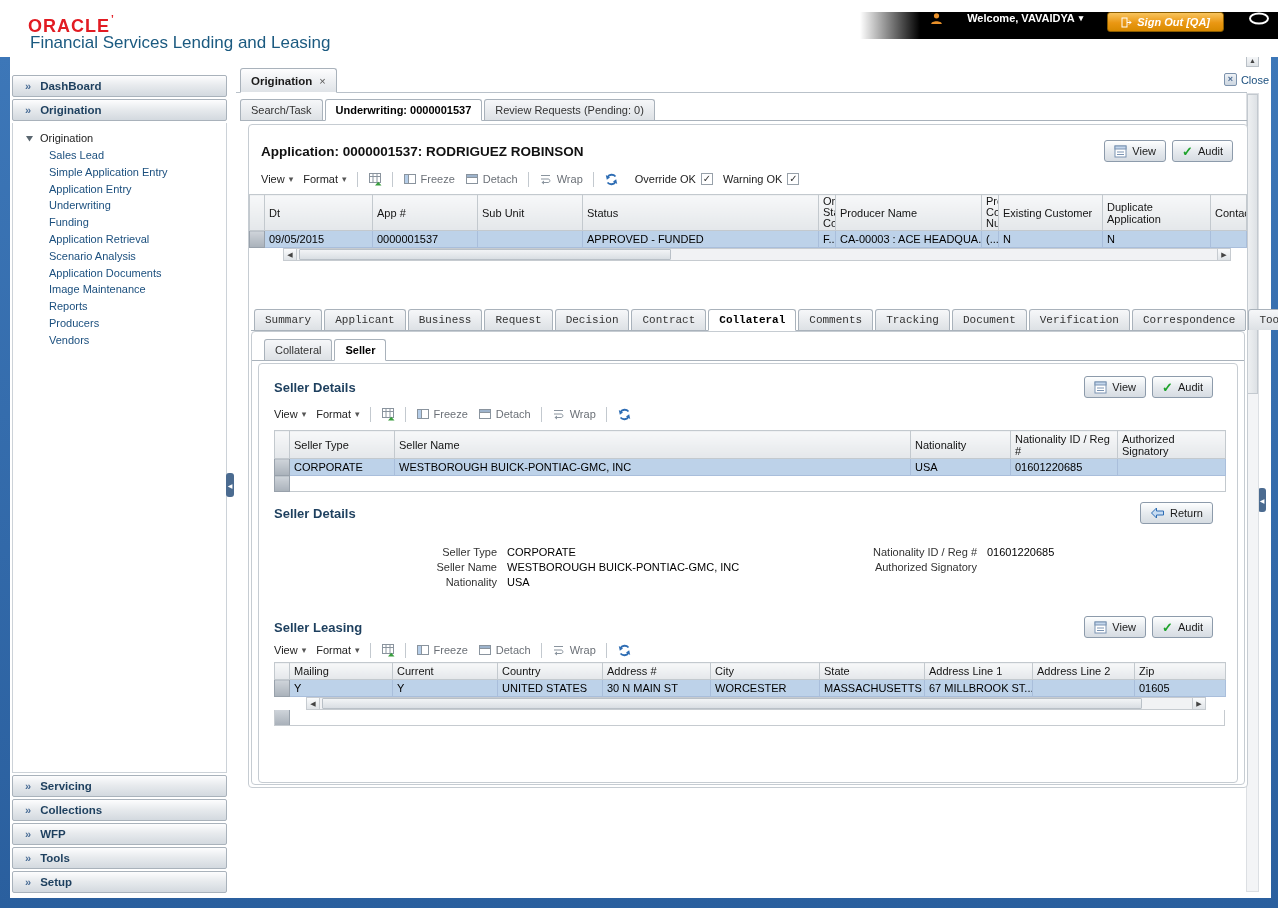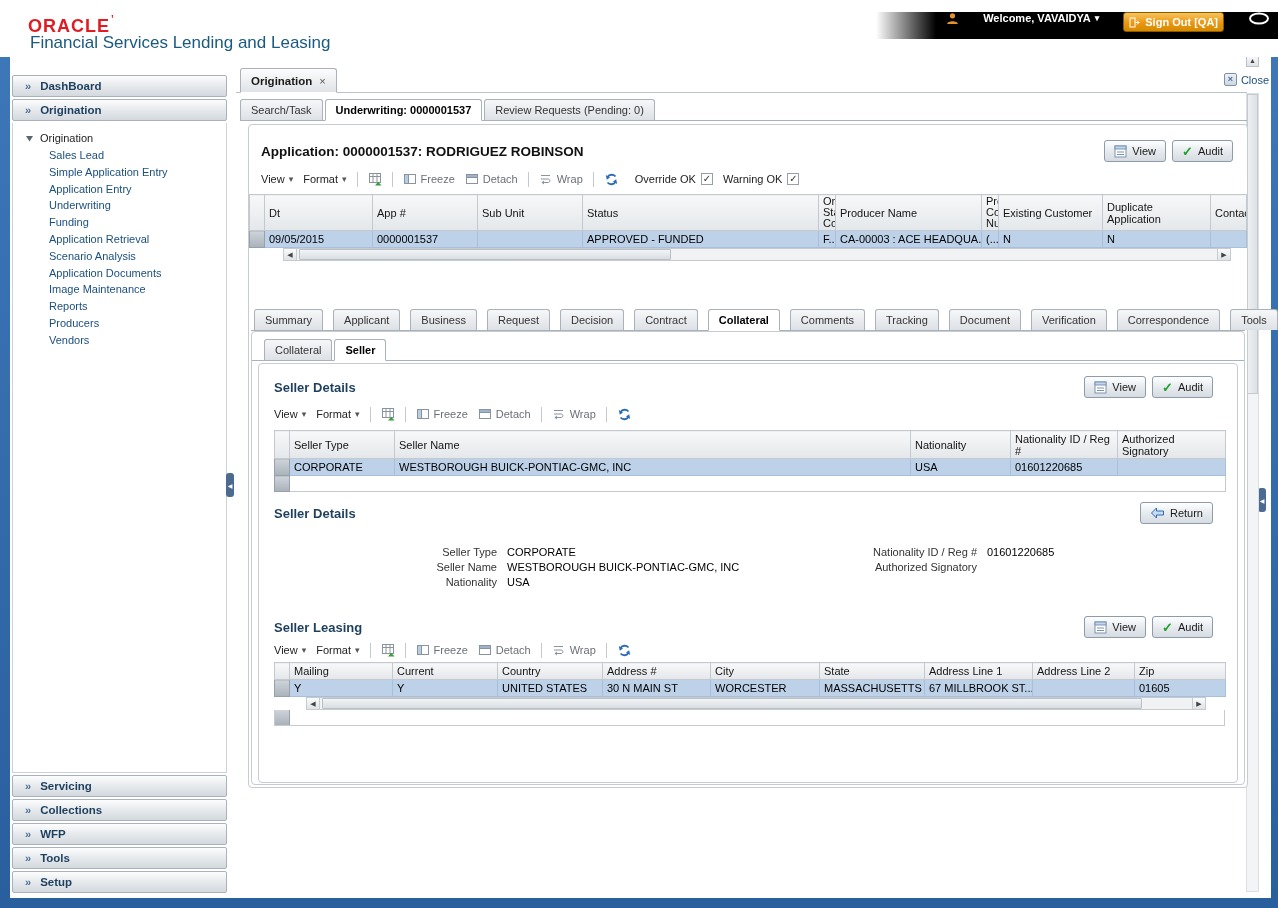--- a/index.html
+++ b/index.html
@@ -9,21 +9,21 @@
   
   .topbar { position:absolute; left:0; top:12px; width:100%; height:45px; background:#fff; z-index:5; }
   .oracle-logo { position:absolute; left:28px; top:2px; font-size:18px; font-weight:bold; color:#e21b22; letter-spacing:1px; }
   .logo-mark { font-size:10px; vertical-align:9px; margin-left:1px; }
   .brand-sub { position:absolute; left:30px; top:21px; font-size:17px; color:#1b5a80; }
   .topbar-right { position:absolute; right:0; top:0; height:27px; display:flex; align-items:flex-start; gap:24px; padding:0 8px 0 70px;
     background:linear-gradient(to right, rgba(0,0,0,0), #000 60px); color:#fff; }
   .welcome { font-weight:bold; cursor:pointer; display:flex; gap:4px; align-items:center; white-space:nowrap; }
   .caret { font-size:9px; color:inherit; }
   .signout { display:inline-flex; align-items:center; gap:5px; background:linear-gradient(#f8c45e,#ea9712 55%,#d88a00);
-    border:1px solid #8a5c00; border-radius:3px; color:#fff; font-weight:bold; font-size:11px; padding:3px 5px; font-family:inherit; cursor:pointer; }
+    border:1px solid #8a5c00; border-radius:3px; color:#fff; font-weight:bold; font-size:11px; padding:3px 13px; font-family:inherit; cursor:pointer;font-style:italic; }
   .topstrip { position:absolute; top:45px; left:0; width:100%; height:8px; background:linear-gradient(#6d6d6d,#1c1c1c); }
 
   
   .frame { position:absolute; top:53px; left:0; width:100%; height:855px; background:linear-gradient(180deg,#3d77b8,#2a5f9e); }
   .inner { position:absolute; left:10px; top:0; right:7px; bottom:10px; background:#fff; }
 
   
   .sidebar { position:absolute; left:2px; top:22px; width:215px; bottom:3px; display:flex; flex-direction:column; }
   .sb-panel { height:22px; margin-bottom:2px; flex:none; display:flex; align-items:center; gap:9px; padding-left:12px;
     background:linear-gradient(#fdfdfe,#e8ebee 45%,#d3d9df); border:1px solid #a9b2bb; border-radius:2px;
@@ -80,21 +80,21 @@
   .app-grid thead th { height:36px; }
 
   .hscroll { height:13px; background:#f1f2f4; border:1px solid #c6cbd0; display:flex; align-items:stretch; }
   .sb-btn { width:13px; flex:none; background:linear-gradient(#fafbfc,#dfe3e7); border-right:1px solid #c6cbd0;
     font-size:7px; line-height:11px; text-align:center; color:#444; cursor:pointer; }
   .sb-btn.right { border-right:none; border-left:1px solid #c6cbd0; }
   .sb-track { flex:1; position:relative; }
   .sb-thumb { position:absolute; top:0; bottom:0; background:linear-gradient(#f2f4f6,#d9dee3); border:1px solid #b9c0c7; border-radius:1px; cursor:pointer; }
   .app-hscroll { margin-left:34px; width:948px; }
 
-  .dtabs { display:flex; align-items:flex-end; gap:10px; margin:49px 2px 0 2px; height:21px; border-bottom:1px solid #a9b2bb; padding-left:3px; }
+  .dtabs { display:flex; align-items:flex-end; gap:2px; margin:49px 2px 0 2px; height:21px; border-bottom:1px solid #a9b2bb; padding-left:3px;font-family:Liberation Mono, monospace; }
 
   .box1 { margin:0 2px; height:454px; border:1px solid #c6ccd2; border-radius:4px; background:#fff; }
   .subtabs { display:flex; align-items:flex-end; gap:2px; margin-top:8px; padding-left:12px; height:21px; border-bottom:1px solid #a9b2bb; }
   .box2 { margin:2px 6px 0 6px; height:420px; border:1px solid #c6ccd2; border-radius:4px; background:#fff; overflow:hidden; }
 
   .sec-head { display:flex; justify-content:space-between; align-items:center; margin:12px 24px 0 15px; height:22px; }
   .sec-title { font-size:13px; font-weight:bold; color:#1d3f5e; }
   .tb.inset { margin-left:15px; }
   .sd-grid { margin:6px 0 0 15px; width:951px; }
   .sd-grid thead th { height:28px; }

